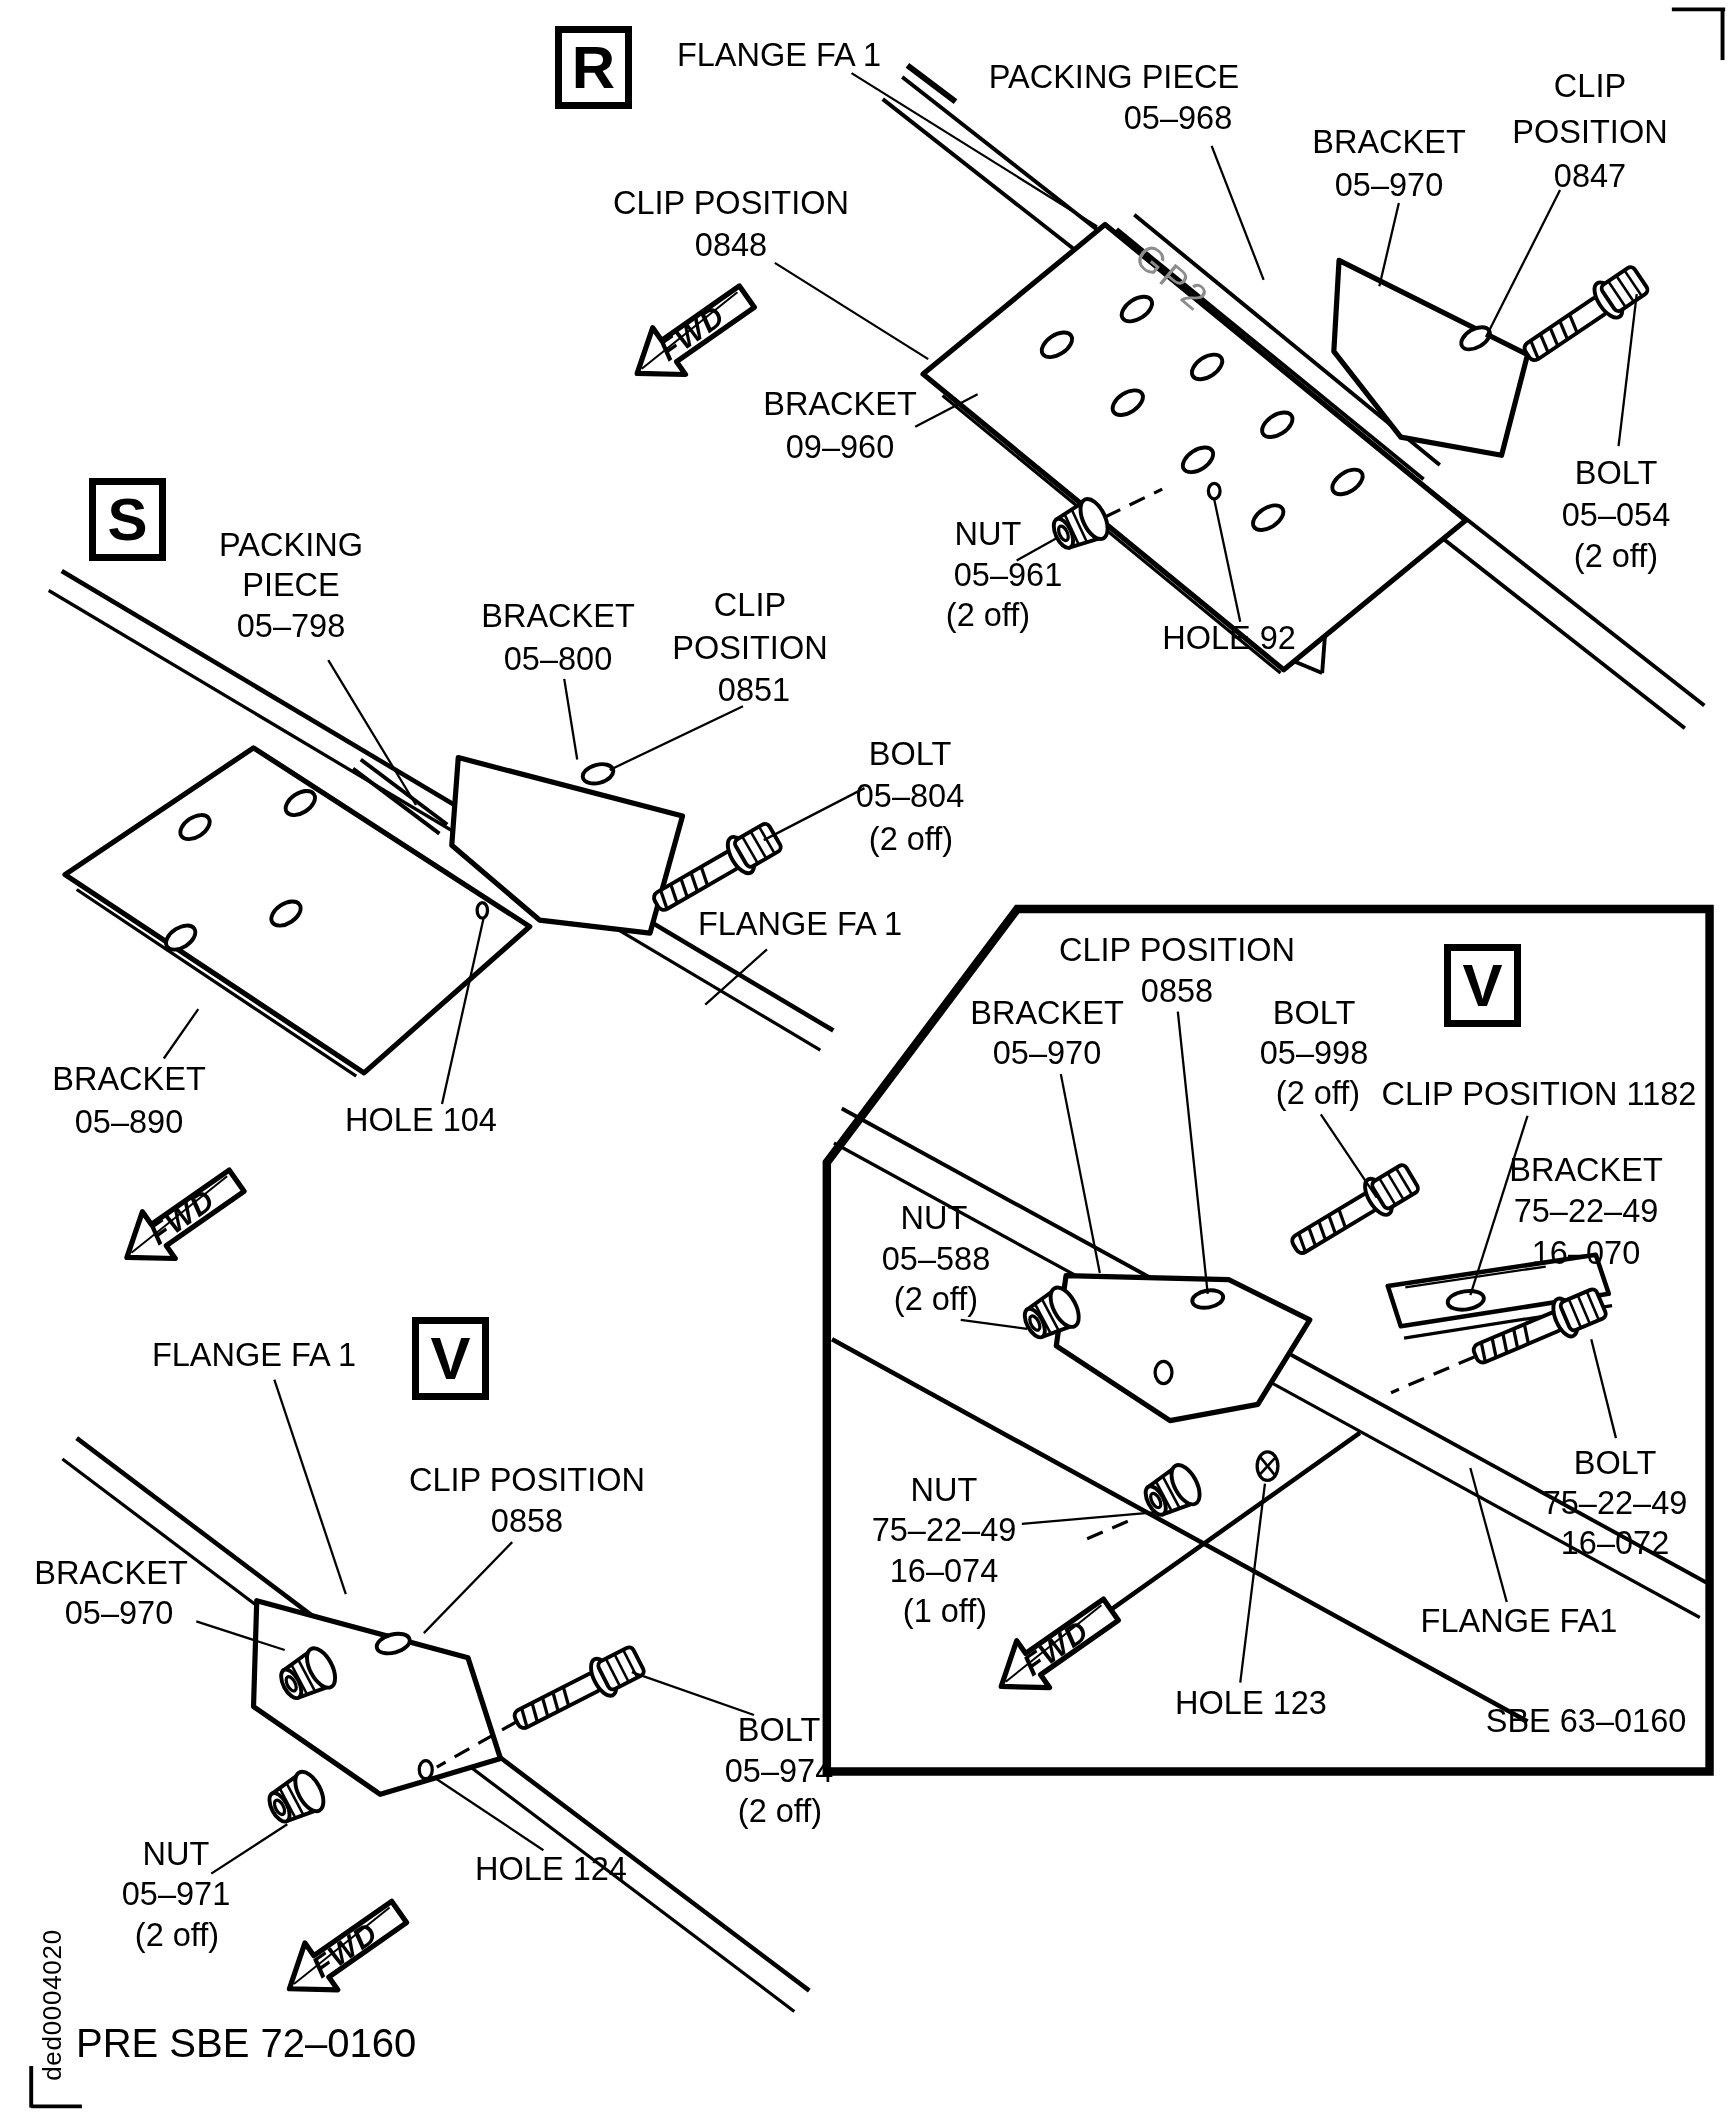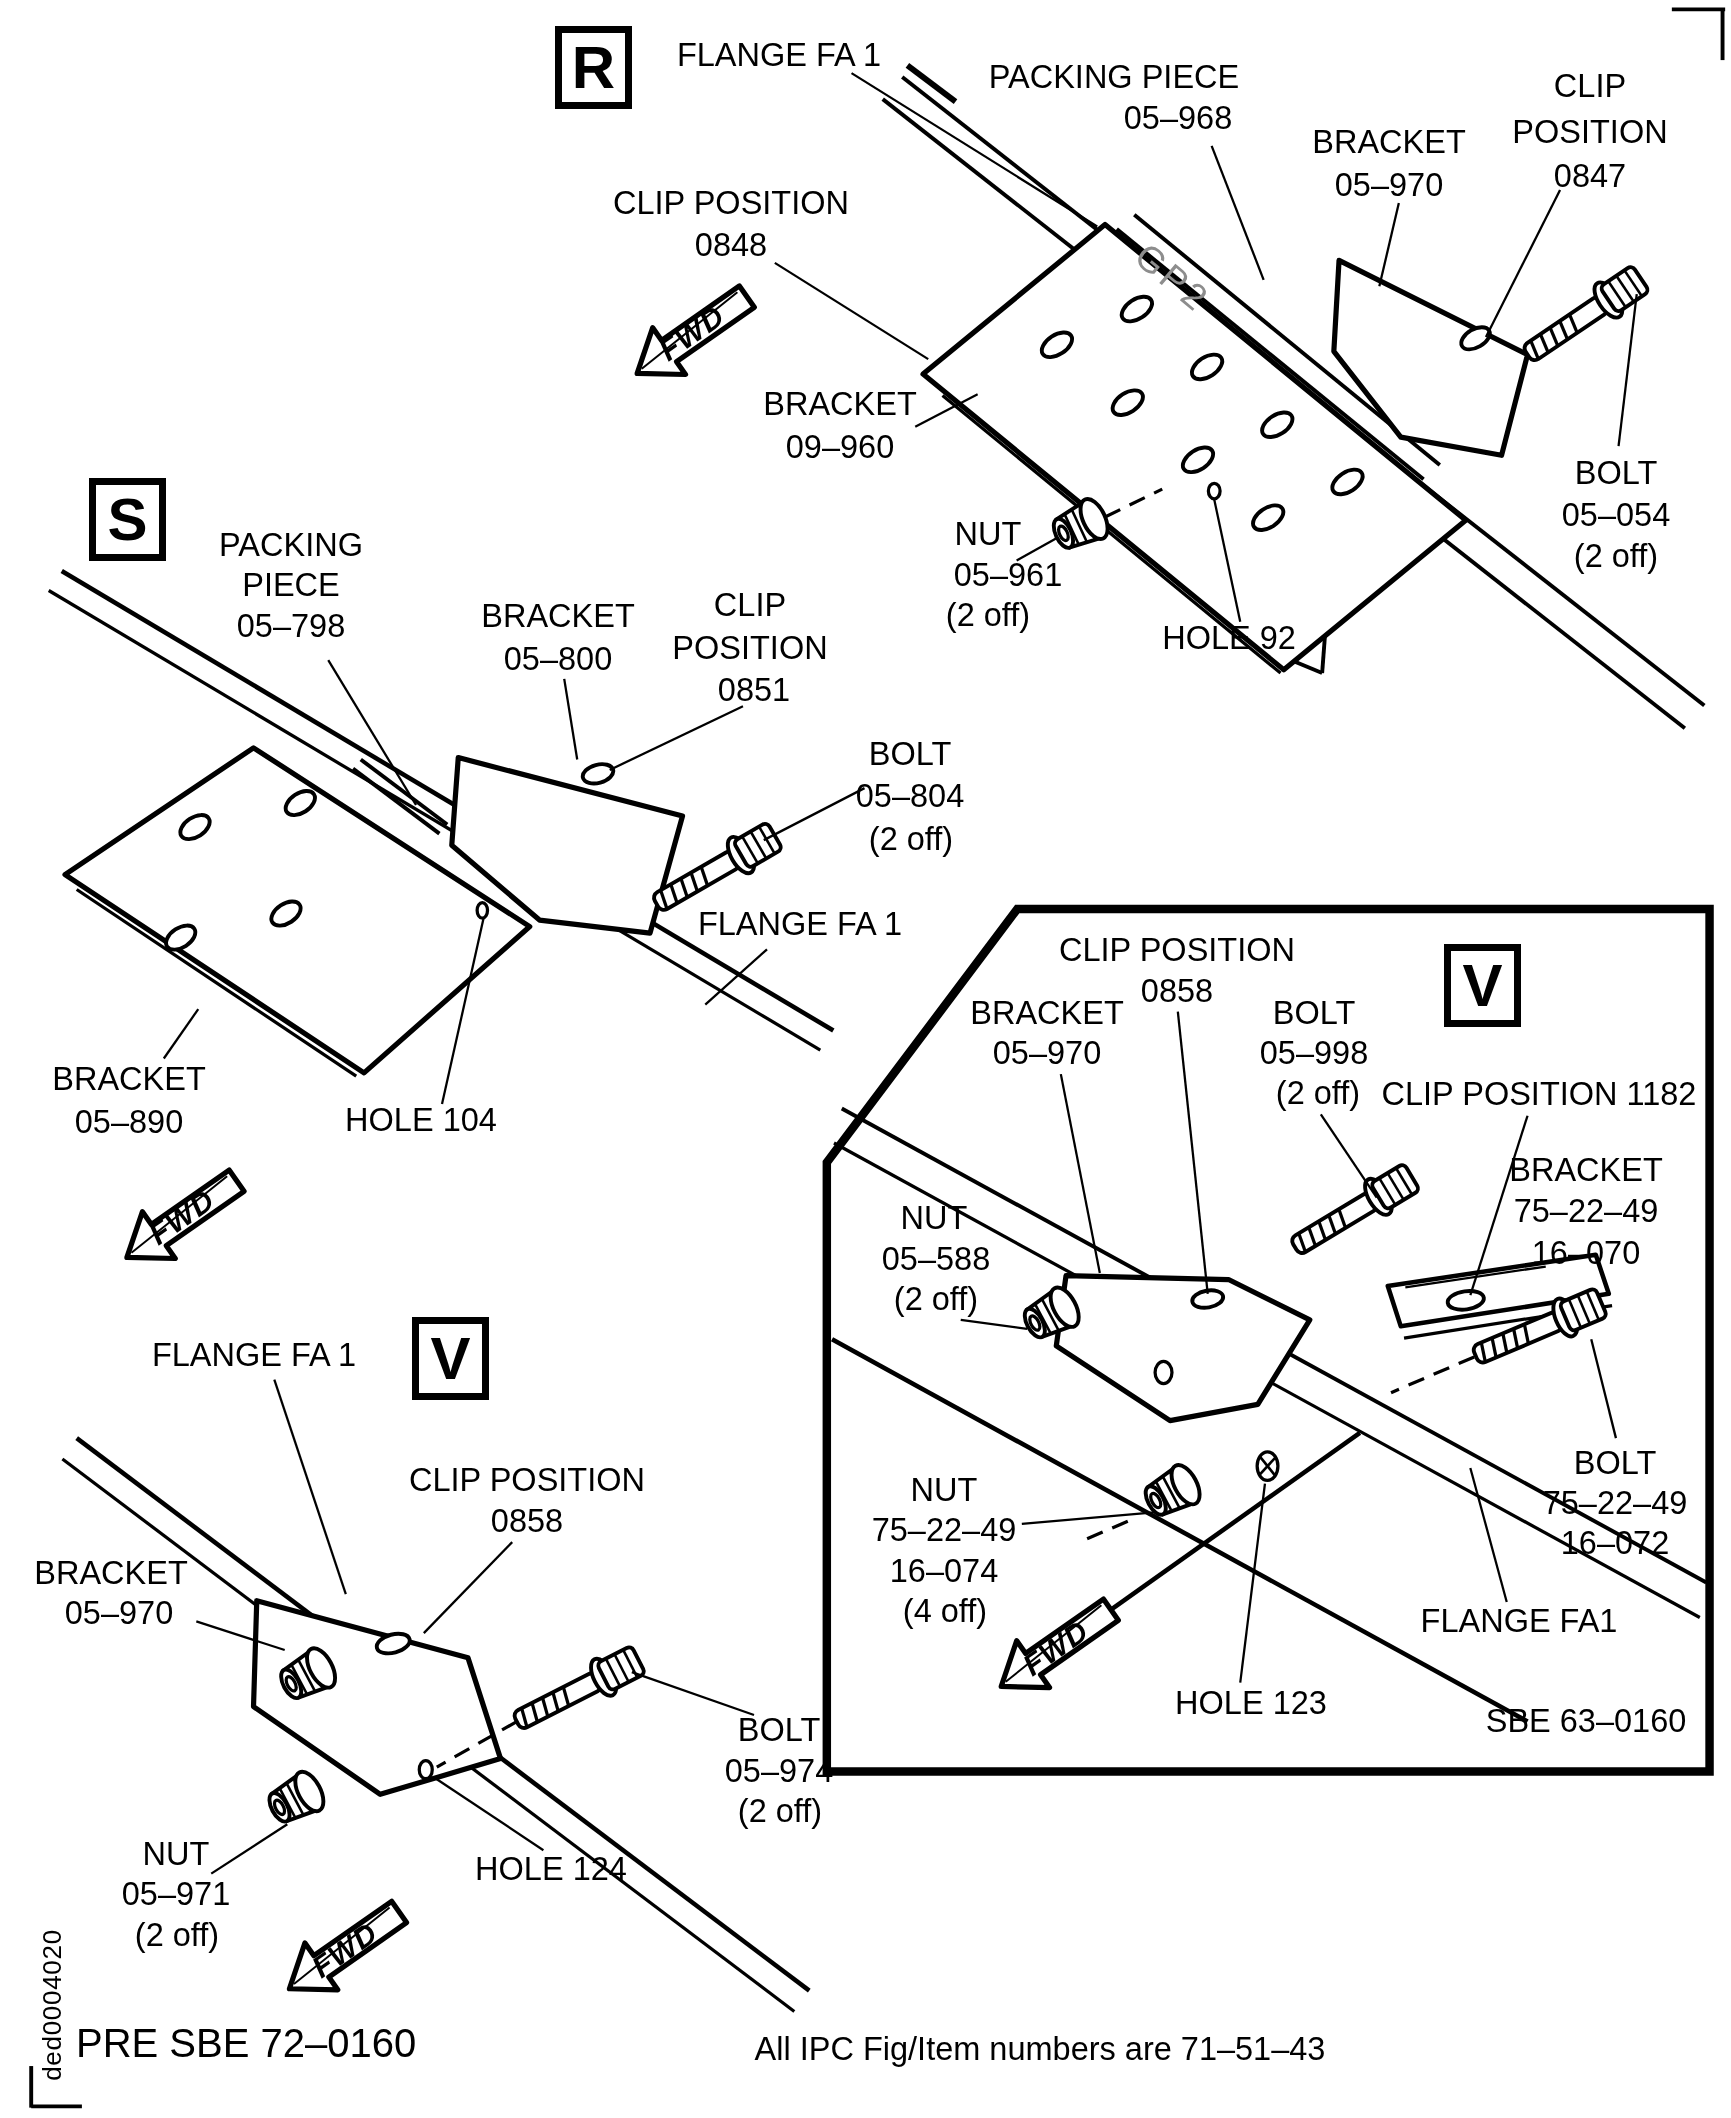--- a/index.html
+++ b/index.html
@@ -274,26 +274,25 @@
   <div class="lbl" style="left:1539px;top:1094px">CLIP POSITION 1182</div>
   <div class="lbl" style="left:1586px;top:1170px">BRACKET</div>
   <div class="lbl" style="left:1586px;top:1211px">75–22–49</div>
   <div class="lbl" style="left:1586px;top:1253px">16–070</div>
   <div class="lbl" style="left:934px;top:1218px">NUT</div>
   <div class="lbl" style="left:936px;top:1259px">05–588</div>
   <div class="lbl" style="left:936px;top:1299px">(2 off)</div>
   <div class="lbl" style="left:944px;top:1490px">NUT</div>
   <div class="lbl" style="left:944px;top:1530px">75–22–49</div>
   <div class="lbl" style="left:944px;top:1571px">16–074</div>
-  <div class="lbl" style="left:945px;top:1611px">(4 off)</div>
+  <div class="lbl" style="left:945px;top:1611px">(1 off)</div>
   <div class="lbl" style="left:1615px;top:1463px">BOLT</div>
   <div class="lbl" style="left:1615px;top:1503px">75–22–49</div>
   <div class="lbl" style="left:1615px;top:1543px">16–072</div>
   <div class="lbl" style="left:1519px;top:1621px">FLANGE FA1</div>
   <div class="lbl" style="left:1251px;top:1703px">HOLE 123</div>
   <div class="lbl" style="left:1586px;top:1721px">SBE 63–0160</div>
   <div class="fwdtxt" style="left:1056px;top:1648px">FWD</div>
 
-  <div class="lbl" style="left:1040px;top:2049px">All IPC Fig/Item numbers are 71–51–43</div>
   <div class="docid" style="left:52px;top:2005px">ded0004020</div>
 
 </div>
 
 
 </body></html>

